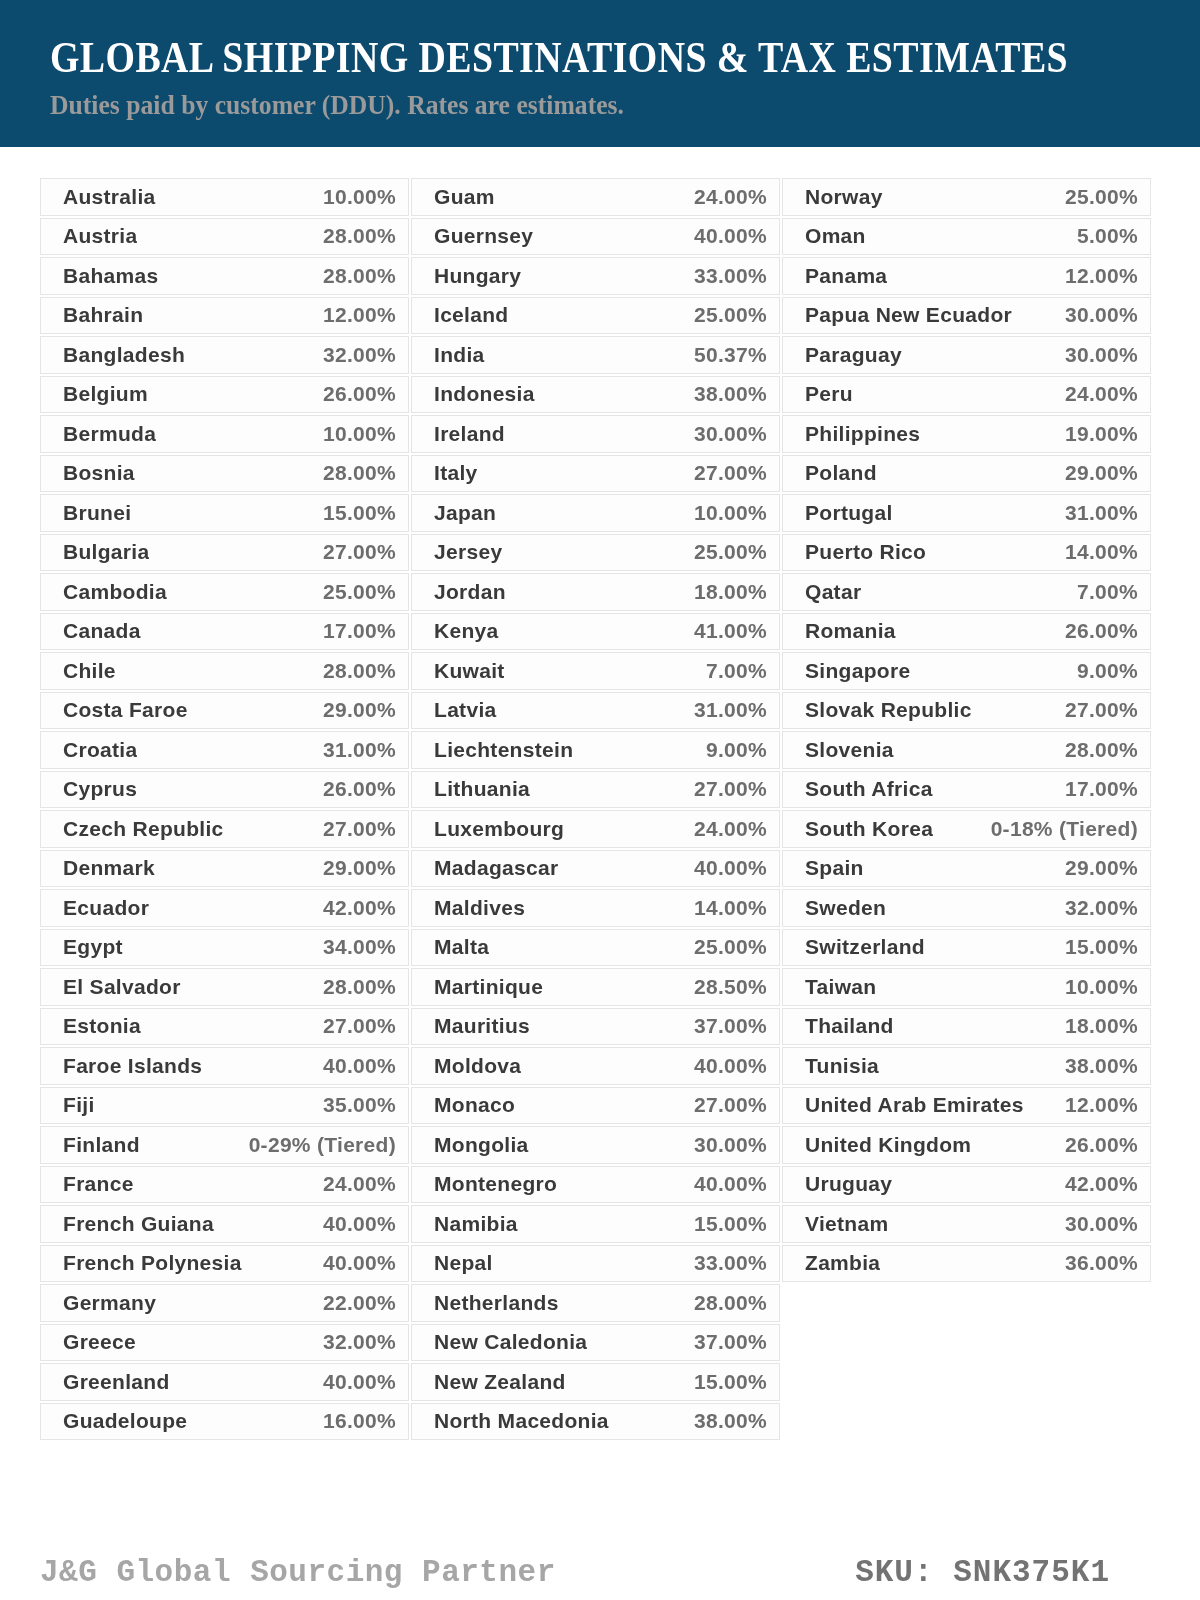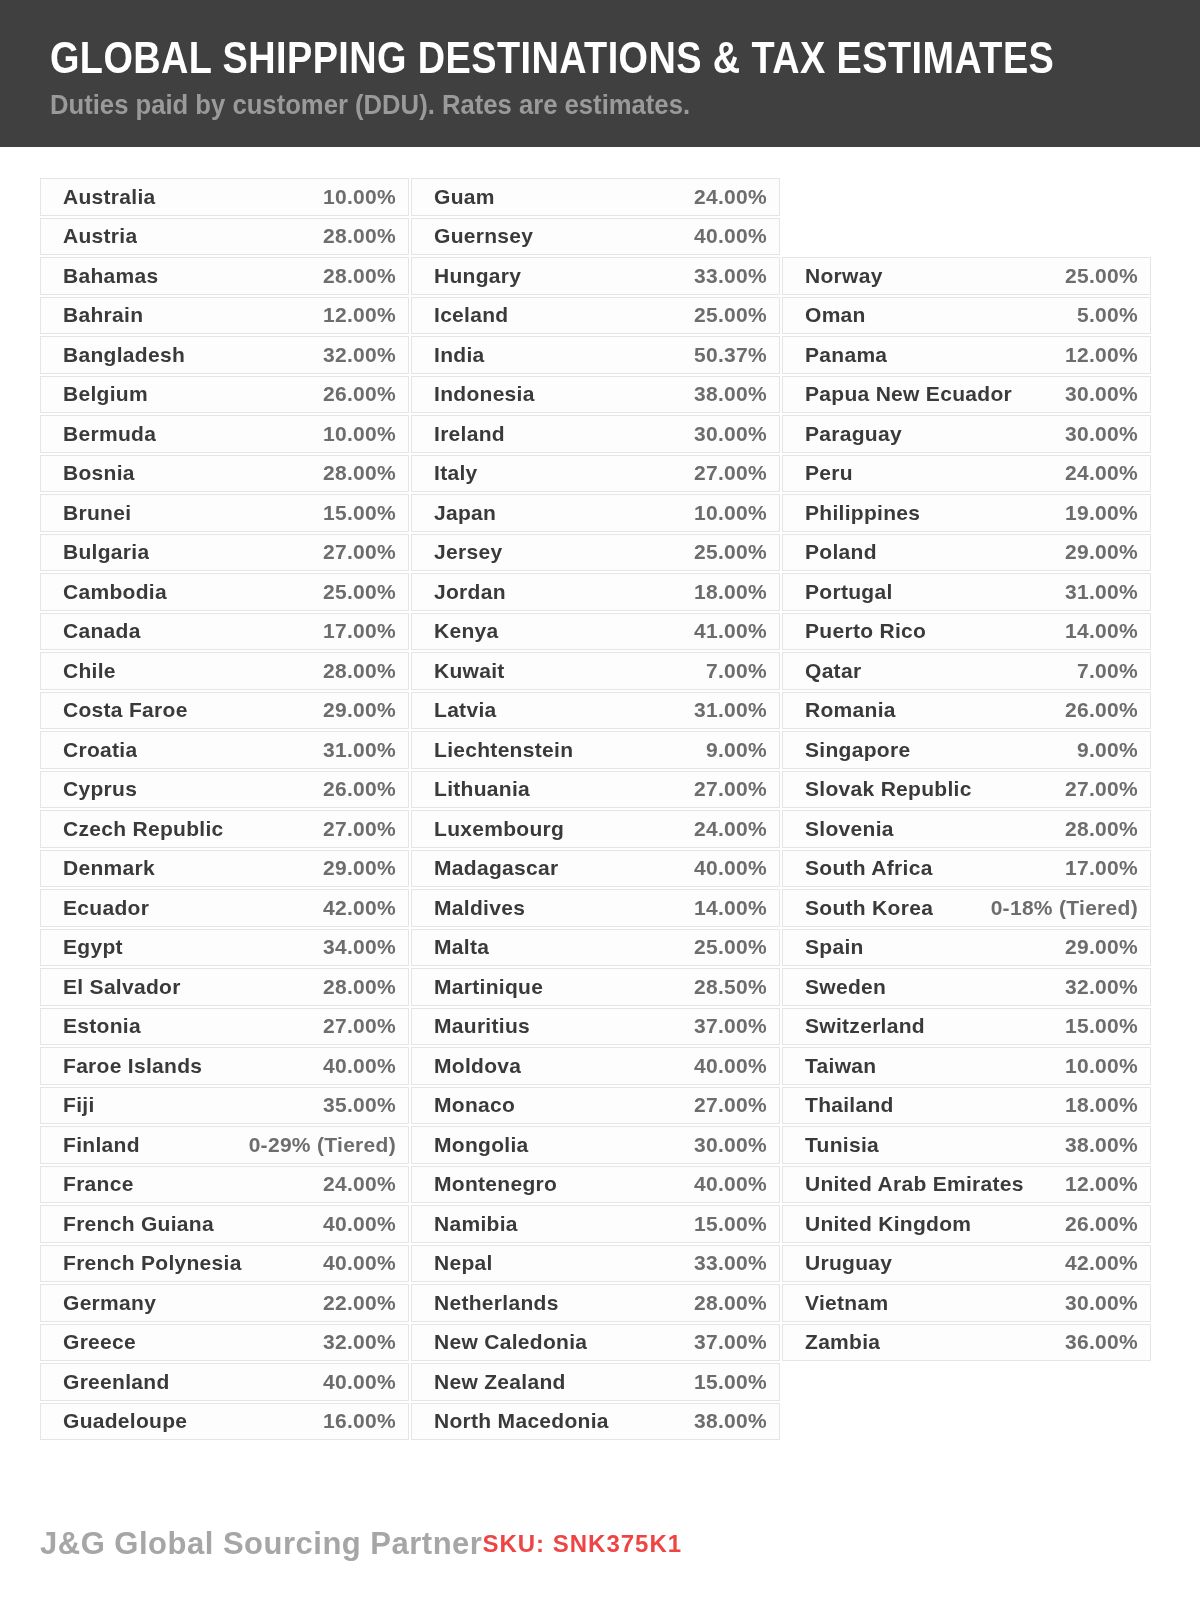--- a/index.html
+++ b/index.html
@@ -7,24 +7,25 @@
     padding: 0;
     background: #ffffff;
   }
   body {
     width: 1200px;
     height: 1600px;
     overflow: hidden;
     font-family: "Liberation Sans", sans-serif;
   }
   .hdr {
-    background: #404040;
+    background: #0c4a6e;
     height: 147px;
     box-sizing: border-box;
     padding: 36px 50px 0 50px;
+    font-family: Liberation Serif, serif;
   }
   .title {
     color: #ffffff;
     font-size: 44px;
     font-weight: 700;
     letter-spacing: 0.5px;
     white-space: nowrap;
     transform: scaleX(0.86);
     transform-origin: 0 50%;
     line-height: 1.0;
@@ -35,21 +36,20 @@
     font-weight: 700;
     margin-top: 10px;
     white-space: nowrap;
     transform: scaleX(0.95);
     transform-origin: 0 50%;
   }
   .grid {
     display: flex;
     gap: 2px;
     margin: 31px 49px 0 40px;
-    align-items: center;
   }
   .col {
     flex: 1;
     min-width: 0;
   }
   .row {
     display: flex;
     justify-content: space-between;
     align-items: center;
     box-sizing: border-box;
@@ -69,33 +69,35 @@
   }
   .rate {
     font-weight: 700;
     font-size: 21px;
     color: #6d6d6d;
     letter-spacing: 0.3px;
     margin-left: 8px;
   }
   .ftr {
     display: flex;
+    justify-content: space-between;
     align-items: center;
-    margin: 84px 90px 0 40px;
+    margin: 113px 90px 0 40px;
+    font-family: Liberation Mono, monospace;
   }
   .brand {
     font-size: 31px;
     font-weight: 700;
     color: #a6a6a6;
     letter-spacing: 0.5px;
   }
   .sku {
-    font-size: 24px;
-    font-weight: 700;
-    color: #ef4444;
+    font-size: 31px;
+    font-weight: 700;
+    color: #737373;
     letter-spacing: 1px;
   }
 </style>
 </head>
 <body>
 
 <header class="hdr">
   <div class="title">GLOBAL SHIPPING DESTINATIONS &amp; TAX ESTIMATES</div>
   <div class="subtitle">Duties paid by customer (DDU). Rates are estimates.</div>
 </header>

